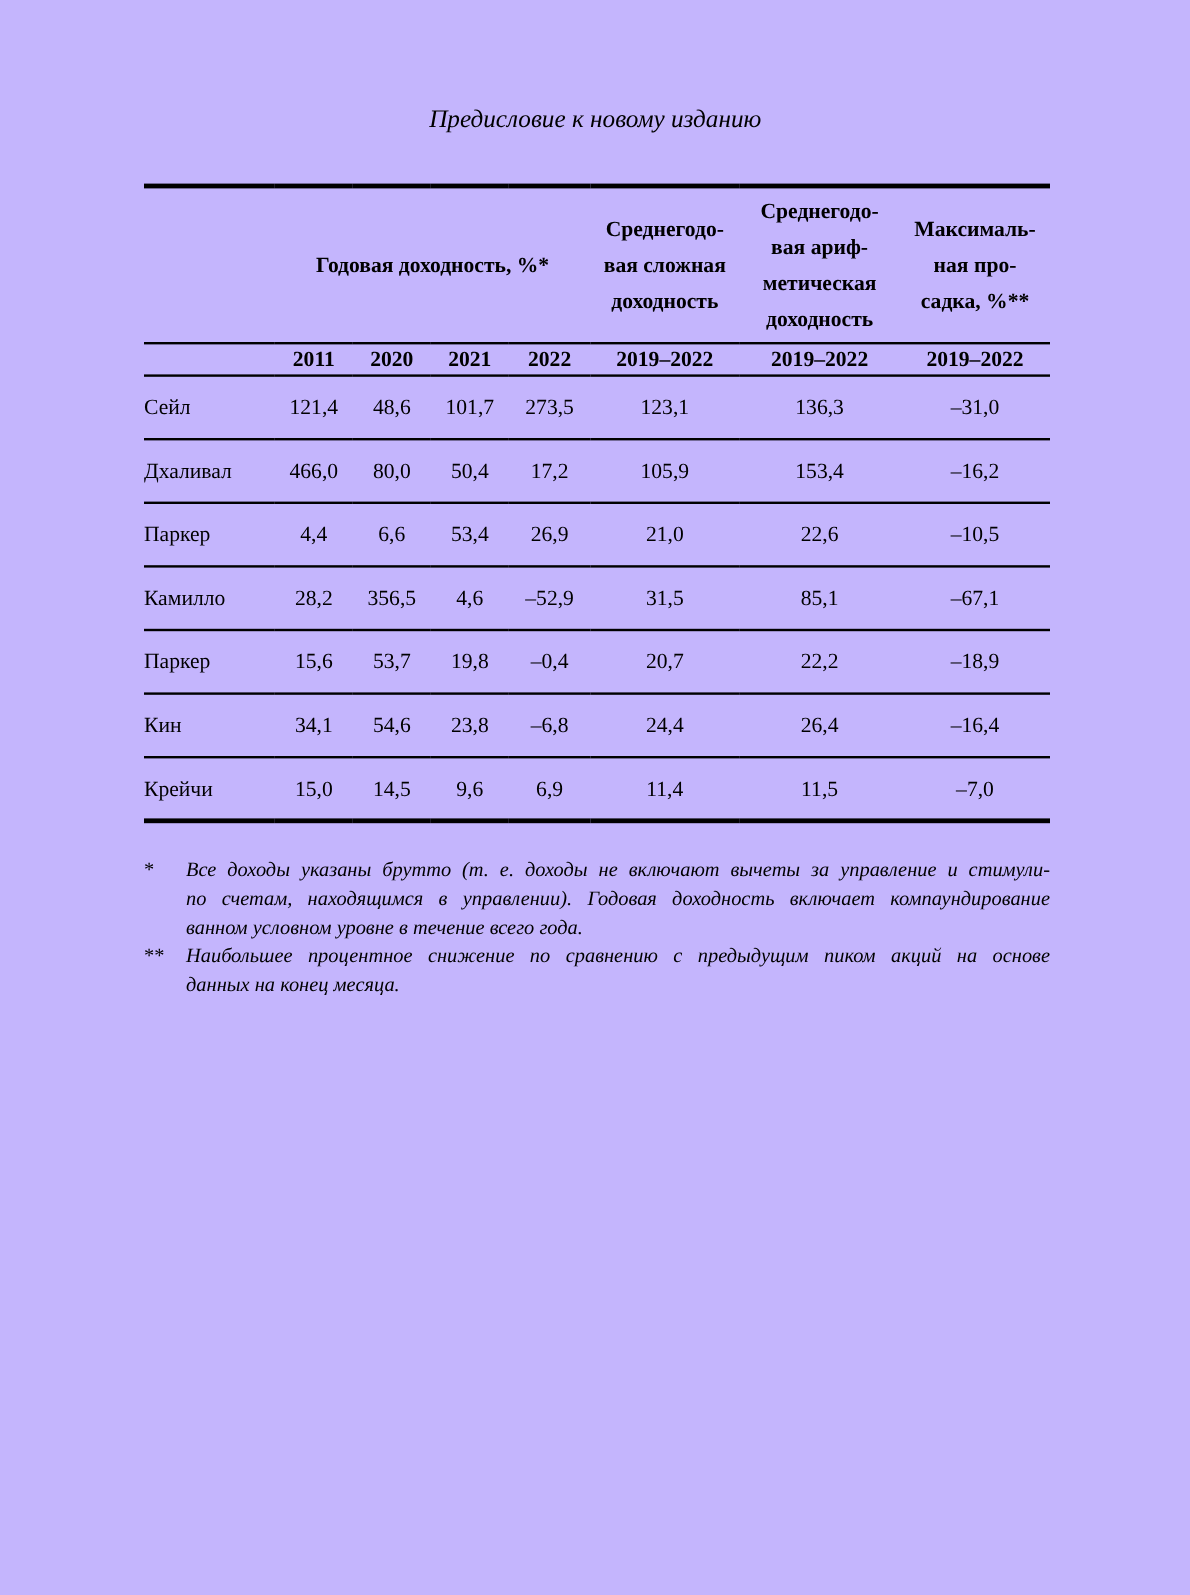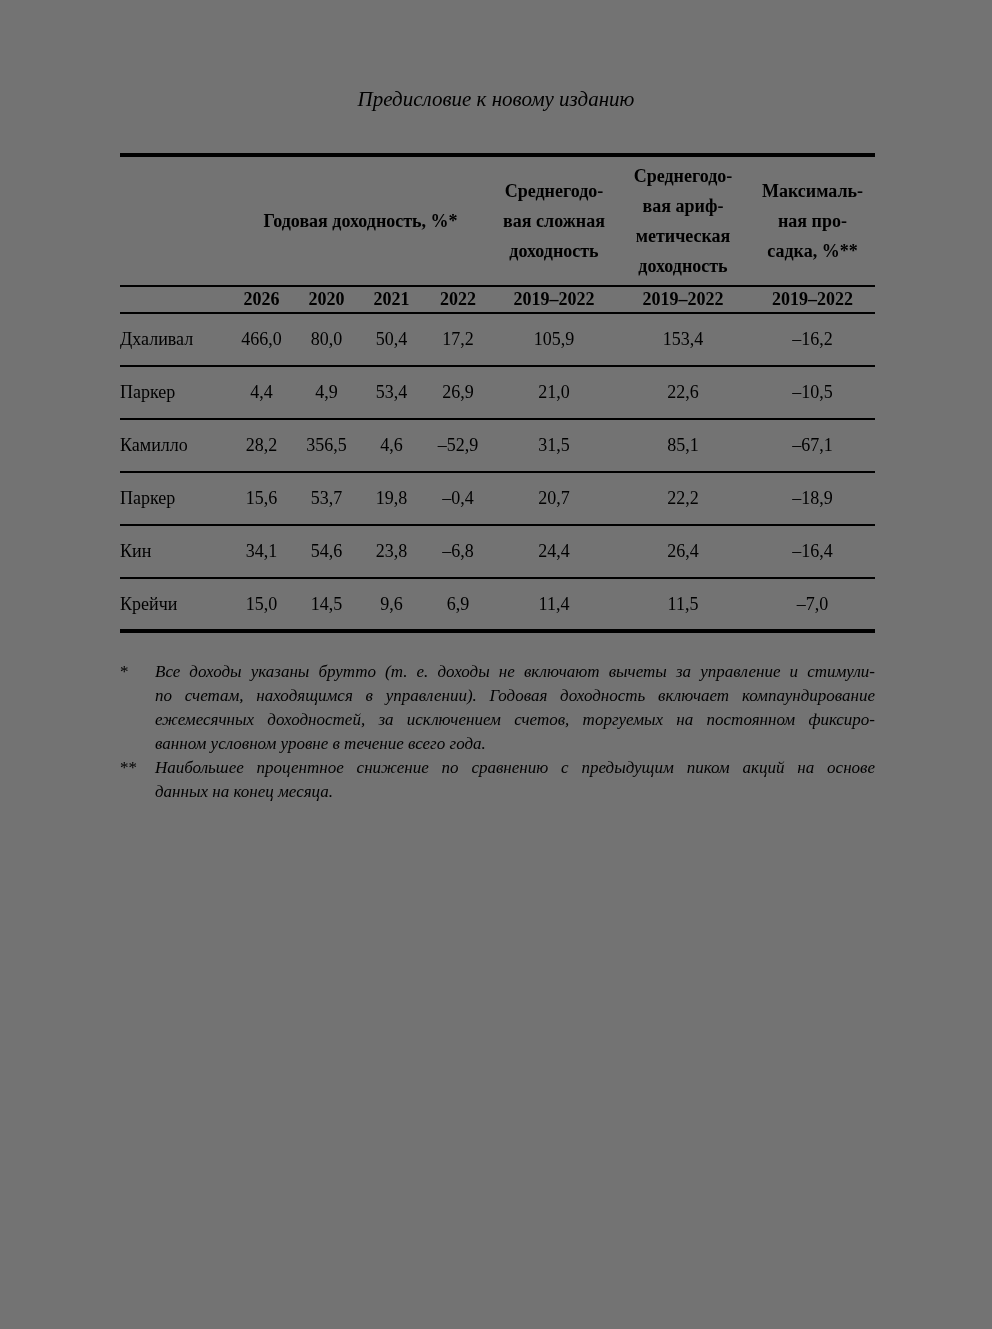--- a/index.html
+++ b/index.html
@@ -1,21 +1,21 @@
 <!DOCTYPE html>
 <html lang="ru"><head>
 <meta charset="utf-8">
 <style>
   html, body { margin: 0; padding: 0; }
   body { background: #888; }
   .page {
     width: 992px;
     height: 1329px;
     margin: 0 auto;
-    background: #737373;
+    background: #c4b5fd;
     color: #000000;
     font-family: "Liberation Serif", "DejaVu Serif", serif;
     position: relative;
     overflow: hidden;
     box-sizing: border-box;
   }
   .title {
     margin: 0;
     padding-top: 86px;
     text-align: center;
@@ -94,44 +94,54 @@
         <th>Среднегодо-
 вая ариф-
 метическая
 доходность</th>
         <th>Максималь-
 ная про-
 садка, %**</th>
       </tr>
       <tr class="year-row">
         <th></th>
-        <th>2026</th>
+        <th>2011</th>
         <th>2020</th>
         <th>2021</th>
         <th>2022</th>
         <th>2019–2022</th>
         <th>2019–2022</th>
         <th>2019–2022</th>
       </tr>
     </thead>
     <tbody class="data">
+      <tr>
+        <td class="name">Сейл</td>
+        <td class="val">121,4</td>
+        <td class="val">48,6</td>
+        <td class="val">101,7</td>
+        <td class="val">273,5</td>
+        <td class="val">123,1</td>
+        <td class="val">136,3</td>
+        <td class="val">–31,0</td>
+      </tr>
       <tr>
         <td class="name">Дхаливал</td>
         <td class="val">466,0</td>
         <td class="val">80,0</td>
         <td class="val">50,4</td>
         <td class="val">17,2</td>
         <td class="val">105,9</td>
         <td class="val">153,4</td>
         <td class="val">–16,2</td>
       </tr>
       <tr>
         <td class="name">Паркер</td>
         <td class="val">4,4</td>
-        <td class="val">4,9</td>
+        <td class="val">6,6</td>
         <td class="val">53,4</td>
         <td class="val">26,9</td>
         <td class="val">21,0</td>
         <td class="val">22,6</td>
         <td class="val">–10,5</td>
       </tr>
       <tr>
         <td class="name">Камилло</td>
         <td class="val">28,2</td>
         <td class="val">356,5</td>
@@ -173,21 +183,20 @@
       </tr>
     </tbody>
   </table>
 
   <div class="footnotes">
     <div class="footnote">
       <span class="fn-marker">*</span>
       <div class="fn-text">
         <div class="fn-line stretch">Все доходы указаны брутто (т. е. доходы не включают вычеты за управление и стимули-</div>
         <div class="fn-line stretch">по счетам, находящимся в управлении). Годовая доходность включает компаундирование</div>
-        <div class="fn-line stretch">ежемесячных доходностей, за исключением счетов, торгуемых на постоянном фиксиро-</div>
         <div class="fn-line">ванном условном уровне в течение всего года.</div>
       </div>
     </div>
     <div class="footnote">
       <span class="fn-marker">**</span>
       <div class="fn-text">
         <div class="fn-line stretch">Наибольшее процентное снижение по сравнению с предыдущим пиком акций на основе</div>
         <div class="fn-line">данных на конец месяца.</div>
       </div>
     </div>

